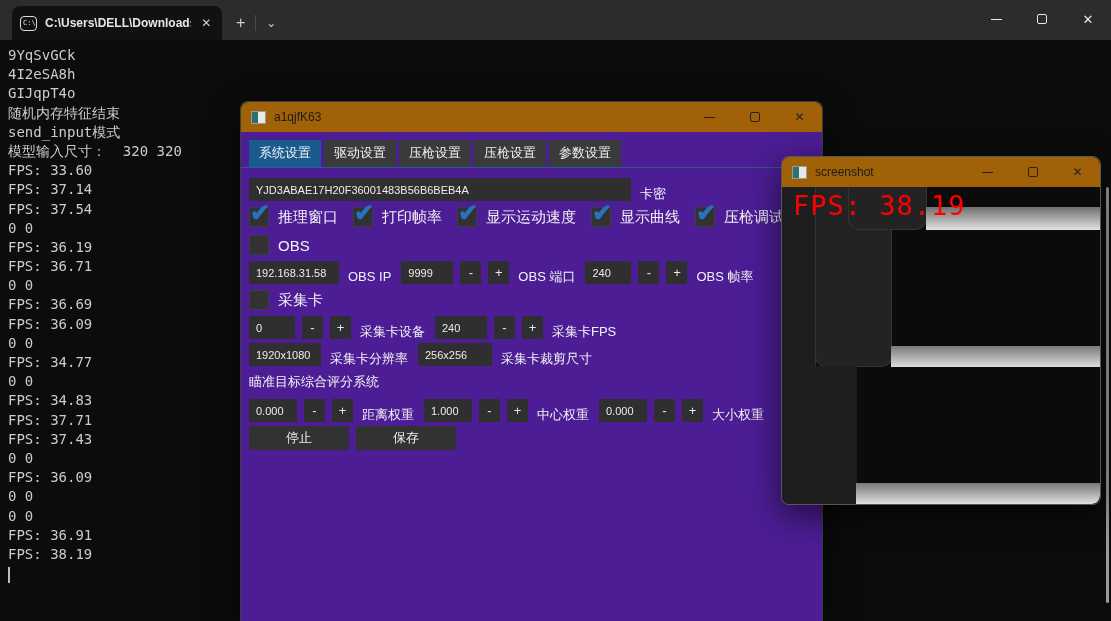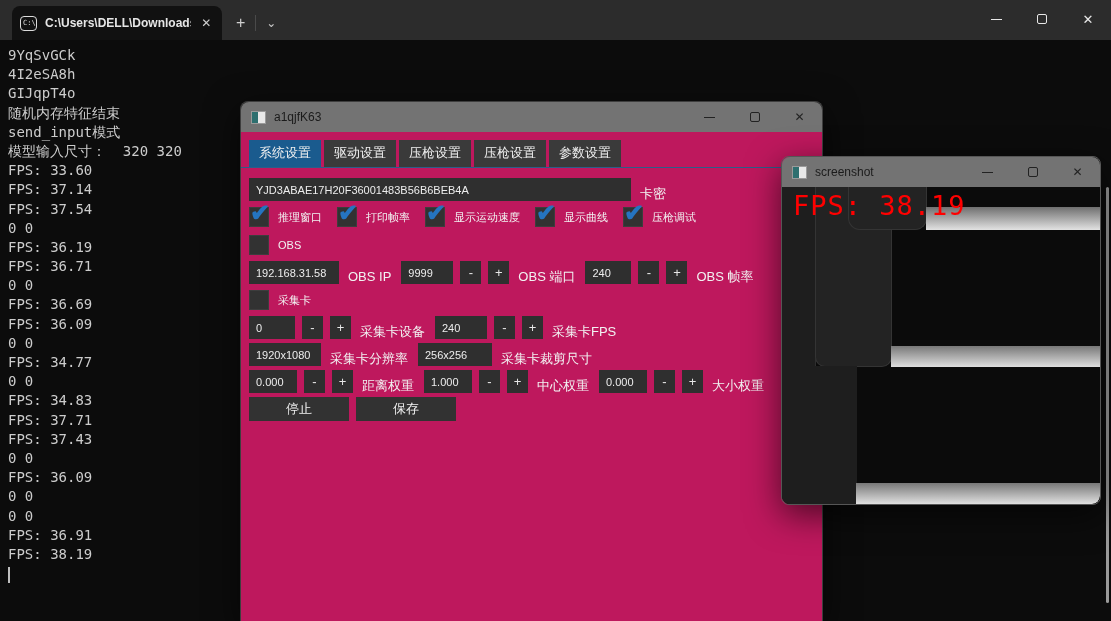--- a/index.html
+++ b/index.html
@@ -32,51 +32,51 @@
   .term-body { position:absolute; left:0; top:40px; width:1111px; height:581px;
                background:#0c0c0c; padding:7px 0 0 8px; color:#cccccc;
                font-family:"DejaVu Sans Mono", monospace; font-size:14px; }
   .term-line { height:19.2px; white-space:pre; }
   .term-cursor { width:2px; height:16px; background:#bfbfbf; margin-top:2px; }
   .term-scrollbar { position:absolute; right:2px; top:187px; width:3px; height:416px;
                     background:#9a9a9a; border-radius:2px; }
 
   
   .appwin { position:absolute; box-shadow:0 10px 34px rgba(0,0,0,0.6); }
-  .titlebar { height:30px; background:#737373; border-radius:8px 8px 0 0;
+  .titlebar { height:30px; background:#a16207; border-radius:8px 8px 0 0;
               display:flex; align-items:center; padding-left:10px; gap:8px; }
   .app-icon { width:15px; height:13px; border:1px solid #9a9a9a; background:
               linear-gradient(90deg,#2e6f6f 0 45%, #e8e8e8 45% 100%); flex:none; }
   .tb-title { font-size:12px; color:#1b1b1b; }
   .tb-controls { margin-left:auto; display:flex; height:30px; }
   .tb-btn { width:45px; height:30px; display:flex; align-items:center; justify-content:center;
             color:#222; font-size:12px; }
 
   
   .config-win { left:240px; top:101px; width:583px; height:520px; border:1px solid #3e3e3e;
                 border-bottom:none; border-radius:8px 8px 0 0; background:#272727; }
-  .config-body { position:absolute; left:0; top:30px; right:0; bottom:0; background:#be185d;
+  .config-body { position:absolute; left:0; top:30px; right:0; bottom:0; background:#4c1d95;
                  padding:8px 0 8px 8px; }
   .cfg-tabs { display:flex; gap:3px; }
   .cfg-tab { background:#3a3a3a; color:#f0f0f0; font-size:13px; padding:4px 10px 5px; }
   .cfg-tab.active { background:#1a5b8e; }
   .cfg-tabline { height:1px; background:#2c5d89; margin:0 0 10px -8px; width:583px; }
 
   .frow { display:flex; align-items:center; height:23px; margin-bottom:4px; }
   .inp { height:23px; background:#2f2f2f; border:none; color:#ededed; font-size:11px;
          padding:0 7px; font-family:"Liberation Sans", sans-serif; }
   .lbl { color:#f2f2f2; font-size:13px; margin:8px 10px 0 9px; white-space:nowrap; }
   .spin { width:21px; height:23px; background:#2f2f2f; border:none; color:#e8e8e8;
           font-size:13px; margin-left:7px; }
   .cb { position:relative; width:20px; height:20px; background:#323232;
         border:1px solid #3d3d3d; flex:none; }
   .cb.checked::after { content:"✔"; position:absolute; left:0px; top:-9px; color:#2574c0;
                        font-size:24px; font-weight:bold; }
   .check-item { display:flex; align-items:center; gap:9px; margin-right:15px; }
-  .cb-label { color:#f2f2f2; font-size:11px; white-space:nowrap; }
+  .cb-label { color:#f2f2f2; font-size:15px; white-space:nowrap; }
   .section-lbl { color:#f2f2f2; font-size:13px; margin:7px 0 8px; }
   .act-btn { width:100px; height:24px; background:#323232; border:none; color:#f0f0f0;
              font-size:13px; margin-right:7px; }
 
   
   .shot-win { left:781px; top:156px; width:320px; height:349px; border-radius:8px;
               border:1px solid #565656; }
   .shot-body { position:absolute; left:0; top:30px; width:318px; height:317px;
                background:#0b0b0b; border-radius:0 0 8px 8px; overflow:hidden; }
   .sc { position:absolute; }
@@ -253,20 +253,21 @@
         <span class="lbl">采集卡FPS</span>
       </div>
 
       <div class="frow">
         <input class="inp" style="width: 72px;" value="1920x1080">
         <span class="lbl">采集卡分辨率</span>
         <input class="inp" style="width: 74px;" value="256x256">
         <span class="lbl">采集卡裁剪尺寸</span>
       </div>
 
+      <div class="section-lbl">瞄准目标综合评分系统</div>
 
       <div class="frow">
         <input class="inp" style="width: 48px;" value="0.000">
         <button class="spin">-</button>
         <button class="spin">+</button>
         <span class="lbl">距离权重</span>
         <input class="inp" style="width: 48px;" value="1.000">
         <button class="spin">-</button>
         <button class="spin">+</button>
         <span class="lbl">中心权重</span>

